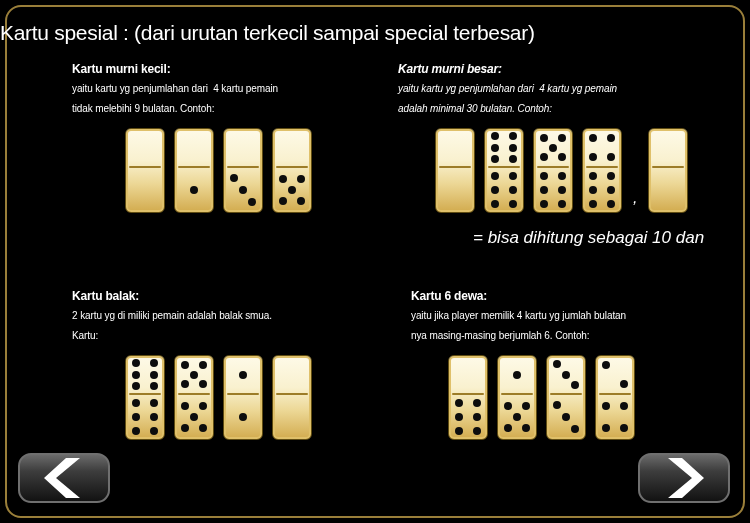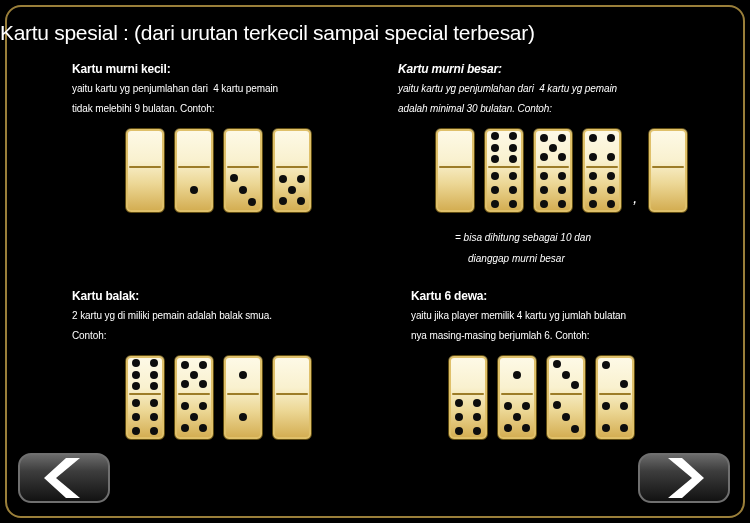--- a/index.html
+++ b/index.html
@@ -20,21 +20,21 @@
   .sec-tr{left:398px;top:62px;font-style:italic;}
   .sec-bl{left:72px;top:289px;}
   .sec-br{left:411px;top:289px;}
   .sec h2{margin:0 0 3px 0;font-size:12px;font-weight:bold;letter-spacing:-0.2px;}
   .desc-line{font-size:10px;line-height:20px;white-space:pre;letter-spacing:-0.1px;}
   .cards-row{display:flex;gap:9px;margin-top:9px;align-items:flex-start;}
   .sec-tl .cards-row,.sec-bl .cards-row{margin-left:53px;}
   .sec-tr .cards-row,.sec-br .cards-row{margin-left:37px;}
   .cards{display:flex;gap:9px;}
   .comma{align-self:flex-end;font-size:16px;margin:0 2px 6px 2px;color:#fff;}
-  .note{margin-top:14px;margin-left:57px;font-size:10px;line-height:21px;}
+  .note{margin-top:14px;margin-left:75px;font-size:17px;line-height:21px;}
   .note .indent{padding-left:13px;}
 
   .domino{
     width:38px;height:83px;border-radius:6px;position:relative;
     background:linear-gradient(180deg,#fefae8 0%,#f9f1cf 38%,#ecd795 66%,#d2ab4e 100%);
     border:1px solid #5f4c12;
     box-shadow: inset 0 0 0 2px #dfc06a;
     display:flex;flex-direction:column;flex:0 0 auto;
   }
   .half{position:relative;height:37px;}
@@ -176,28 +176,27 @@
       <div class="cards">
           <div class="domino">
             <div class="half top"></div>
             <div class="divider"></div>
             <div class="half bottom"></div>
           </div>
         </div>
     </div>
     <div class="note">
       <div>= bisa dihitung sebagai 10 dan</div>
-      <div class="indent">dianggap murni besar</div>
     </div>
   </section>
 
   <section class="sec sec-bl">
     <h2>Kartu balak:</h2>
     <div class="desc-line">2 kartu yg di miliki pemain adalah balak smua.</div>
-    <div class="desc-line">Contoh:</div>
+    <div class="desc-line">Kartu:</div>
     <div class="cards-row">
       <div class="cards">
           <div class="domino">
             <div class="half top">
               <span class="pip" style="left: 27%; top: 19%;"></span>
               <span class="pip" style="left: 73%; top: 19%;"></span>
               <span class="pip" style="left: 27%; top: 50%;"></span>
               <span class="pip" style="left: 73%; top: 50%;"></span>
               <span class="pip" style="left: 27%; top: 81%;"></span>
               <span class="pip" style="left: 73%; top: 81%;"></span>

